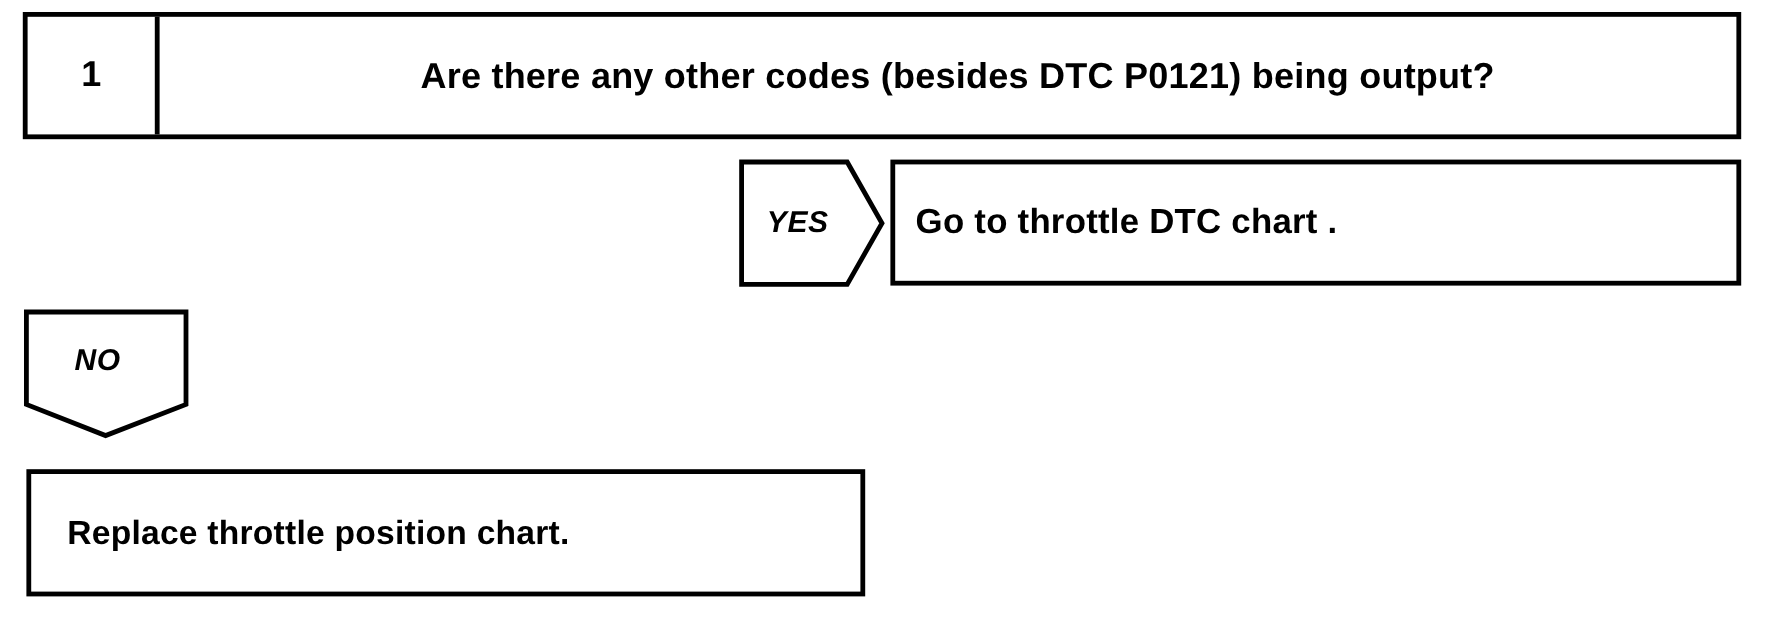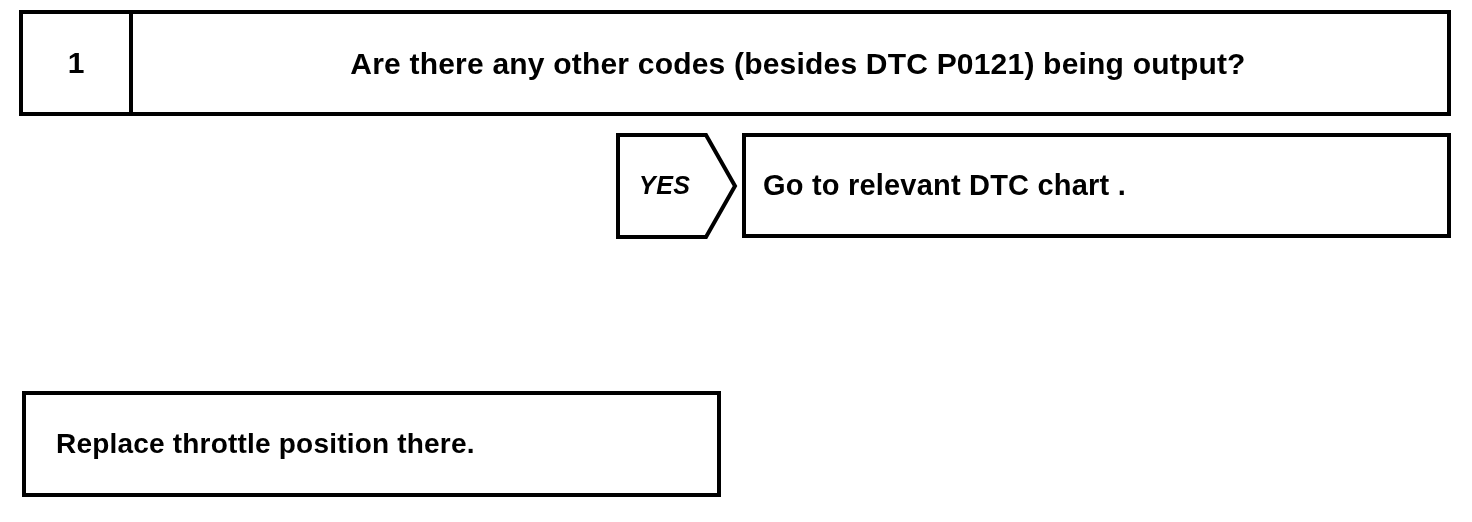--- a/index.html
+++ b/index.html
@@ -164,21 +164,27 @@
   </div>
 
   <div class="connector" id="yes-connector">
     <svg width="121" height="106" viewBox="0 0 121 106">
       <polygon points="2,2 90,2 119,53 90,104 2,104" fill="#ffffff" stroke="#000000" stroke-width="4" stroke-linejoin="miter"></polygon>
     </svg>
     <span class="connector-label" id="yes-connector-label">YES</span>
   </div>
 
   <div class="node rect-box" id="yes-result-box">
-    <span id="yes-result-text">Go to relevant DTC chart .</span>
+    <span id="yes-result-text">Go to throttle DTC chart .</span>
   </div>
 
+  <div class="connector" id="no-connector">
+    <svg width="137" height="107" viewBox="0 0 137 107">
+      <polygon points="2,2 135,2 135,79 68,105 2,79" fill="#ffffff" stroke="#000000" stroke-width="4" stroke-linejoin="miter"></polygon>
+    </svg>
+    <span class="connector-label" id="no-connector-label">NO</span>
+  </div>
 
   <div class="node rect-box" id="no-result-box">
-    <span id="no-result-text">Replace throttle position there.</span>
+    <span id="no-result-text">Replace throttle position chart.</span>
   </div>
 
 </div>
 
 </body></html>

